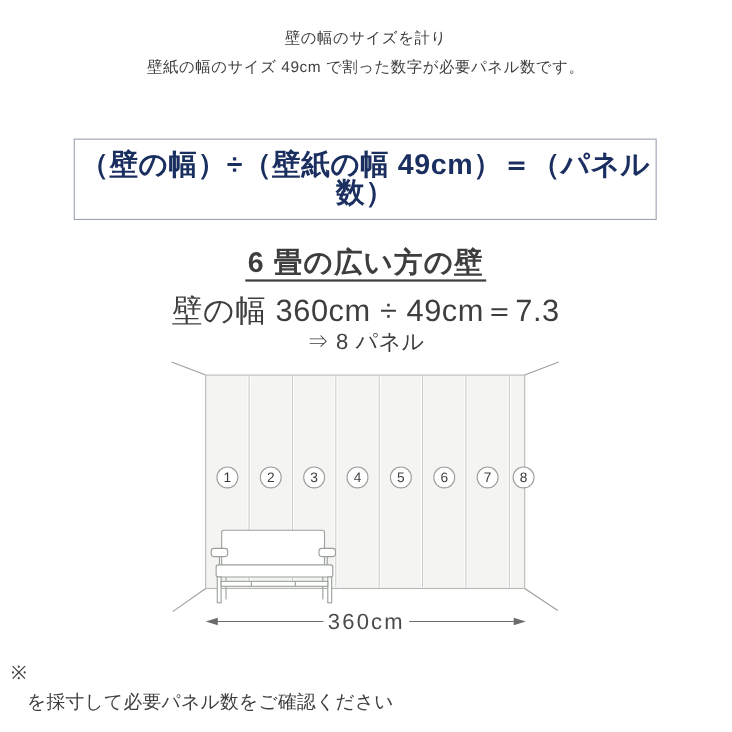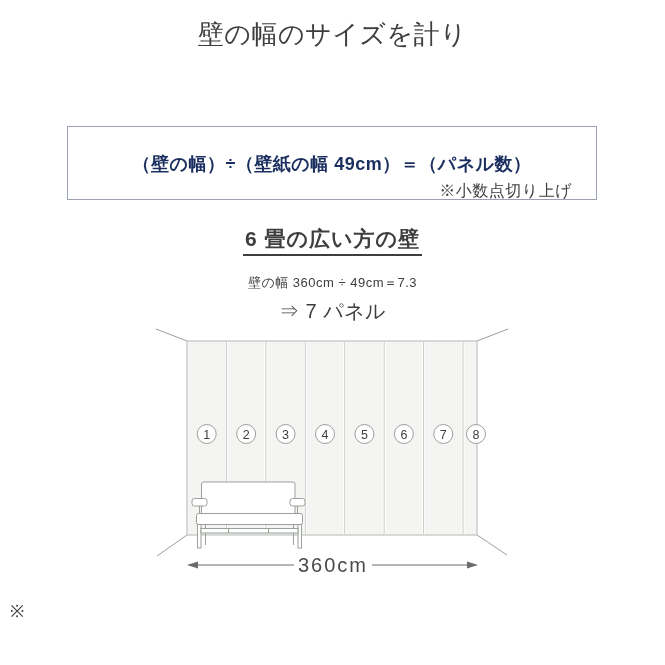--- a/index.html
+++ b/index.html
@@ -3,75 +3,75 @@
 <meta charset="utf-8">
 <style>
   html,body{margin:0;padding:0;}
   body{
     width:665px;height:665px;background:#ffffff;position:relative;overflow:hidden;
     font-family:"Liberation Sans",sans-serif;color:#3e3e3e;
   }
   .page{position:absolute;inset:0;}
   .intro{
     position:absolute;top:21px;left:0;width:665px;text-align:center;
-    font-size:26px;line-height:26px;letter-spacing:0.5px;
+    font-size:14px;line-height:26px;letter-spacing:0.5px;
   }
   .formula-box{
     position:absolute;left:67px;top:126px;width:530px;height:74px;
     border:1px solid #9aa2b2;box-sizing:border-box;background:#ffffff;
   }
   .formula{
-    margin-top:24px;text-align:center;color:#1a2f5f;font-weight:bold;
-    font-size:18px;line-height:26px;letter-spacing:0.5px;
+    margin-top:9px;text-align:center;color:#1a2f5f;font-weight:bold;
+    font-size:26px;line-height:26px;letter-spacing:0.5px;
   }
   .formula-note{
     margin-top:4px;text-align:right;padding-right:24px;
     font-size:16px;line-height:20px;color:#3e3e3e;letter-spacing:0.5px;
   }
   .example-heading-wrap{position:absolute;top:226px;left:0;width:665px;text-align:center;}
   .example-heading{
-    display:inline-block;margin:0;font-size:21px;line-height:25px;font-weight:bold;
+    display:inline-block;margin:0;font-size:26px;line-height:25px;font-weight:bold;
     border-bottom:2px solid #3e3e3e;padding:0 2px 3px 2px;letter-spacing:1px;text-align:right;
   }
   .example-calc{
     position:absolute;top:268px;left:0;width:665px;text-align:center;
-    font-size:13px;line-height:29px;letter-spacing:0.5px;
+    font-size:28px;line-height:29px;letter-spacing:0.5px;
   }
   .example-result{
     position:absolute;top:297px;left:0;width:665px;text-align:center;
     font-size:20px;line-height:29px;letter-spacing:0.5px;
   }
   .diagram{position:absolute;left:140px;top:318px;}
   .footnote{
     position:absolute;left:10px;top:598px;display:flex;
     font-size:17px;line-height:27px;letter-spacing:0.3px;
   }
   .fn-marker{flex:0 0 auto;}
   .fn-text{flex:0 1 auto;}
 </style>
 </head>
 <body>
 
 <div class="page">
 
   <div class="intro">
     <div>壁の幅のサイズを計り</div>
+    <div>壁紙の幅のサイズ 49cm で割った数字が必要パネル数です。</div>
   </div>
 
   <div class="formula-box">
     <div class="formula">（壁の幅）÷（壁紙の幅 49cm）＝（パネル数）</div>
-    <div class="formula-note">※小数点切り上げ</div>
   </div>
 
   <div class="example-heading-wrap">
     <h2 class="example-heading">6 畳の広い方の壁</h2>
   </div>
 
   <div class="example-calc">壁の幅 360cm ÷ 49cm＝7.3</div>
-  <div class="example-result">⇒ 7 パネル</div>
+  <div class="example-result">⇒ 8 パネル</div>
 
   <svg class="diagram" width="385" height="262" viewBox="0 0 385 262">
     <g stroke="#9aa09a" stroke-width="1" fill="none">
       <line x1="47" y1="23" x2="16" y2="11"></line>
       <line x1="337" y1="23" x2="368" y2="11"></line>
       <line x1="47" y1="217" x2="17" y2="238"></line>
       <line x1="337" y1="217" x2="367" y2="237"></line>
     </g>
 
     <rect x="47" y="23" width="290" height="194" fill="#f4f5f3" stroke="#b5bab5" stroke-width="1"></rect>
@@ -134,16 +134,17 @@
       <polygon points="47,247 58,243.6 58,250.4" fill="#6b6b6b" stroke="none"></polygon>
       <polygon points="338,247 327,243.6 327,250.4" fill="#6b6b6b" stroke="none"></polygon>
     </g>
     <text x="193" y="254" text-anchor="middle" font-size="20" letter-spacing="2" fill="#4a4a4a">360cm</text>
   </svg>
 
   <div class="footnote">
     <span class="fn-marker">※</span>
     <span class="fn-text">
       <br>
+      <span>を採寸して必要パネル数をご確認ください</span>
     </span>
   </div>
 
 </div>
 
 </body></html>

